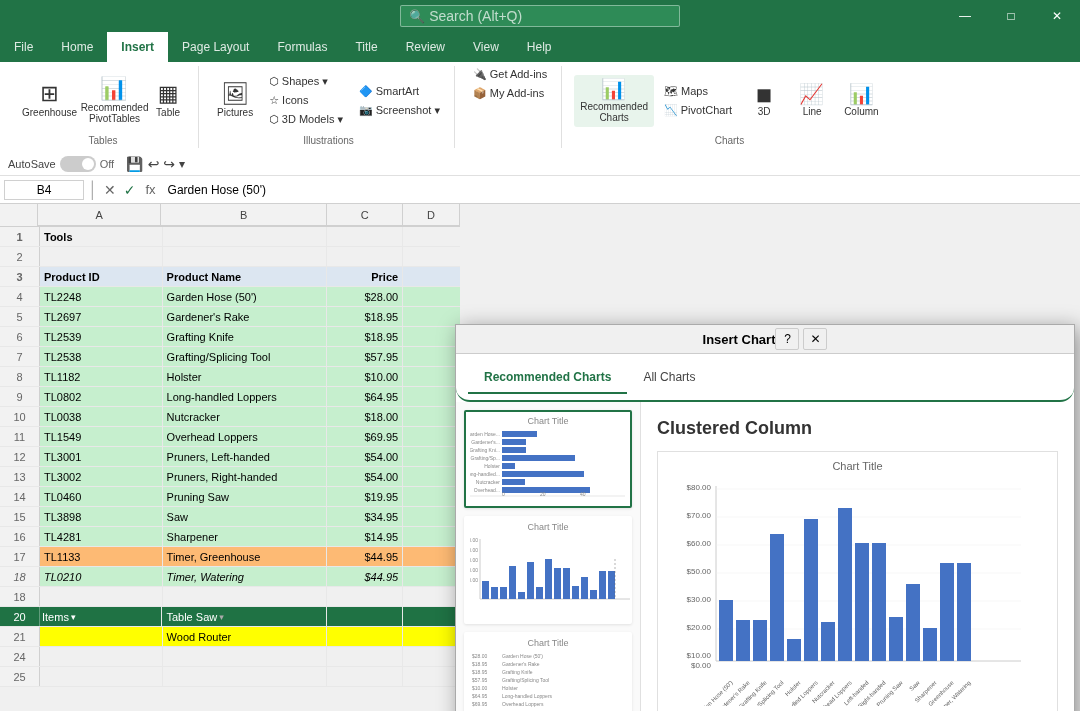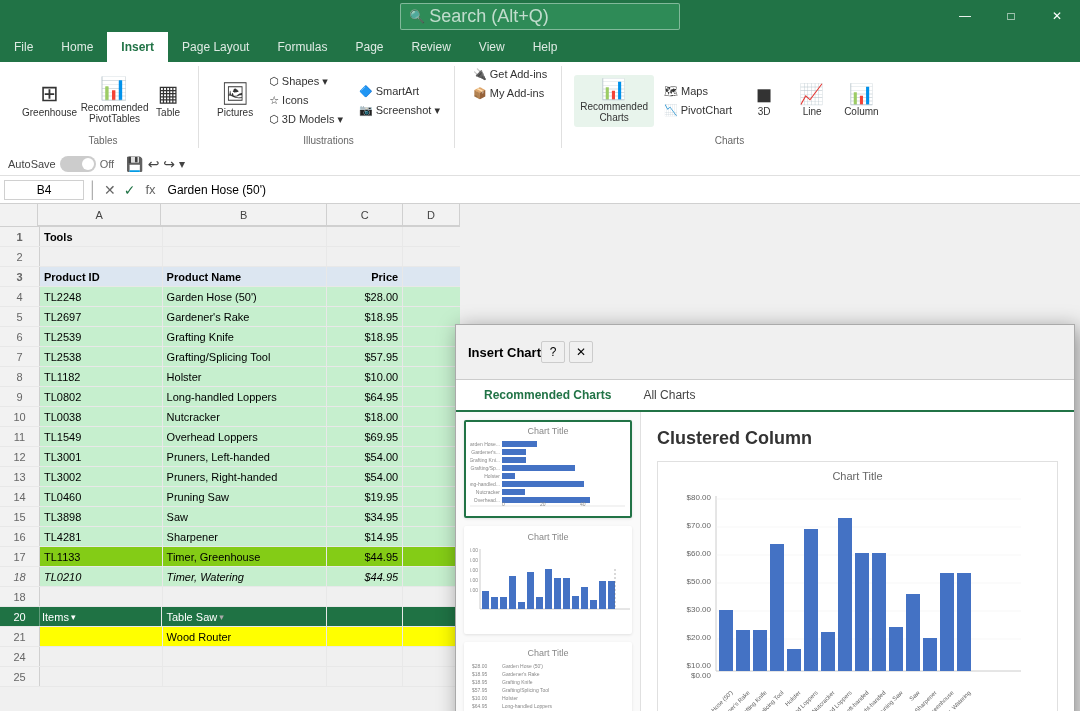--- a/index.html
+++ b/index.html
@@ -43,21 +43,21 @@
       border: 1px solid rgba(255,255,255,0.4);
       border-radius: 2px;
       padding: 2px 8px;
       width: 280px;
     }
     .title-search input {
       background: transparent;
       border: none;
       outline: none;
       color: white;
-      font-size: 18px;
+      font-size: 14px;
       width: 100%;
     }
     .title-search input::placeholder { color: rgba(255,255,255,0.7); }
     .ribbon-tabs {
       display: flex;
       background: #217346;
       height: 30px;
     }
     .ribbon-tab {
       padding: 6px 14px;
@@ -257,40 +257,41 @@
       left: 455px;
       width: 620px;
       background: white;
       border: 1px solid #aaa;
       box-shadow: 4px 4px 20px rgba(0,0,0,0.4);
       z-index: 200;
     }
     .dialog-title-bar {
       background: #f0f0f0;
       border-bottom: 1px solid #ccc;
-      padding: 16px 12px;
-      display: flex;
-      align-items: center;
-      justify-content: flex-start;
+      padding: 3px 12px;
+      display: flex;
+      align-items: center;
+      justify-content: center;
     }
     .dialog-title { font-size: 13px; font-weight: 600; }
     .dialog-controls { display: flex; gap: 4px; }
     .dialog-btn-sm {
       width: 24px; height: 22px;
       border: 1px solid #ccc;
       background: #f0f0f0;
       display: flex; align-items: center; justify-content: center;
       cursor: pointer; font-size: 12px; border-radius: 2px;
     }
 
     .dialog-tabs {
       display: flex;
       border-bottom: 2px solid #217346;
-      padding: 0 12px;
+      padding: 8px 12px;
       background: white;
+      border-radius: 14px;
     }
     .dialog-tab {
       padding: 8px 16px;
       font-size: 12px;
       cursor: pointer;
       color: #444;
       border-bottom: 2px solid transparent;
       margin-bottom: -2px;
     }
     .dialog-tab.active {
@@ -384,21 +385,21 @@
     <span class="close-btn">✕</span>
   </div>
 </div>
 
 <div class="ribbon-tabs">
   <div class="ribbon-tab">File</div>
   <div class="ribbon-tab">Home</div>
   <div class="ribbon-tab active">Insert</div>
   <div class="ribbon-tab">Page Layout</div>
   <div class="ribbon-tab">Formulas</div>
-  <div class="ribbon-tab">Page</div>
+  <div class="ribbon-tab">Title</div>
   <div class="ribbon-tab">Review</div>
   <div class="ribbon-tab">View</div>
   <div class="ribbon-tab">Help</div>
 </div>
 
 <div class="ribbon-content">
 
   <div class="ribbon-group">
     <div class="ribbon-group-items">
       <div class="ribbon-btn">
@@ -608,21 +609,21 @@
           <div class="grid-cell cell-c" style="text-align: right;">$34.95</div>
           <div class="grid-cell cell-d"></div>
         </div>
         <div class="grid-row" style="background: rgb(198, 239, 206);">
           <div class="row-num">16</div>
           <div class="grid-cell cell-a">TL4281</div>
           <div class="grid-cell cell-b">Sharpener</div>
           <div class="grid-cell cell-c" style="text-align: right;">$14.95</div>
           <div class="grid-cell cell-d"></div>
         </div>
-        <div class="grid-row" style="background: #84cc16; justify-content: flex-end;">
+        <div class="grid-row" style="background: #fdba74; justify-content: flex-end;">
           <div class="row-num">17</div>
           <div class="grid-cell cell-a">TL1133</div>
           <div class="grid-cell cell-b">Timer, Greenhouse</div>
           <div class="grid-cell cell-c" style="text-align: right;">$44.95</div>
           <div class="grid-cell cell-d"></div>
         </div>
         <div class="grid-row" style="background: rgb(198, 239, 206); font-style: italic;">
           <div class="row-num">18</div>
           <div class="grid-cell cell-a">TL0210</div>
           <div class="grid-cell cell-b">Timer, Watering</div>

